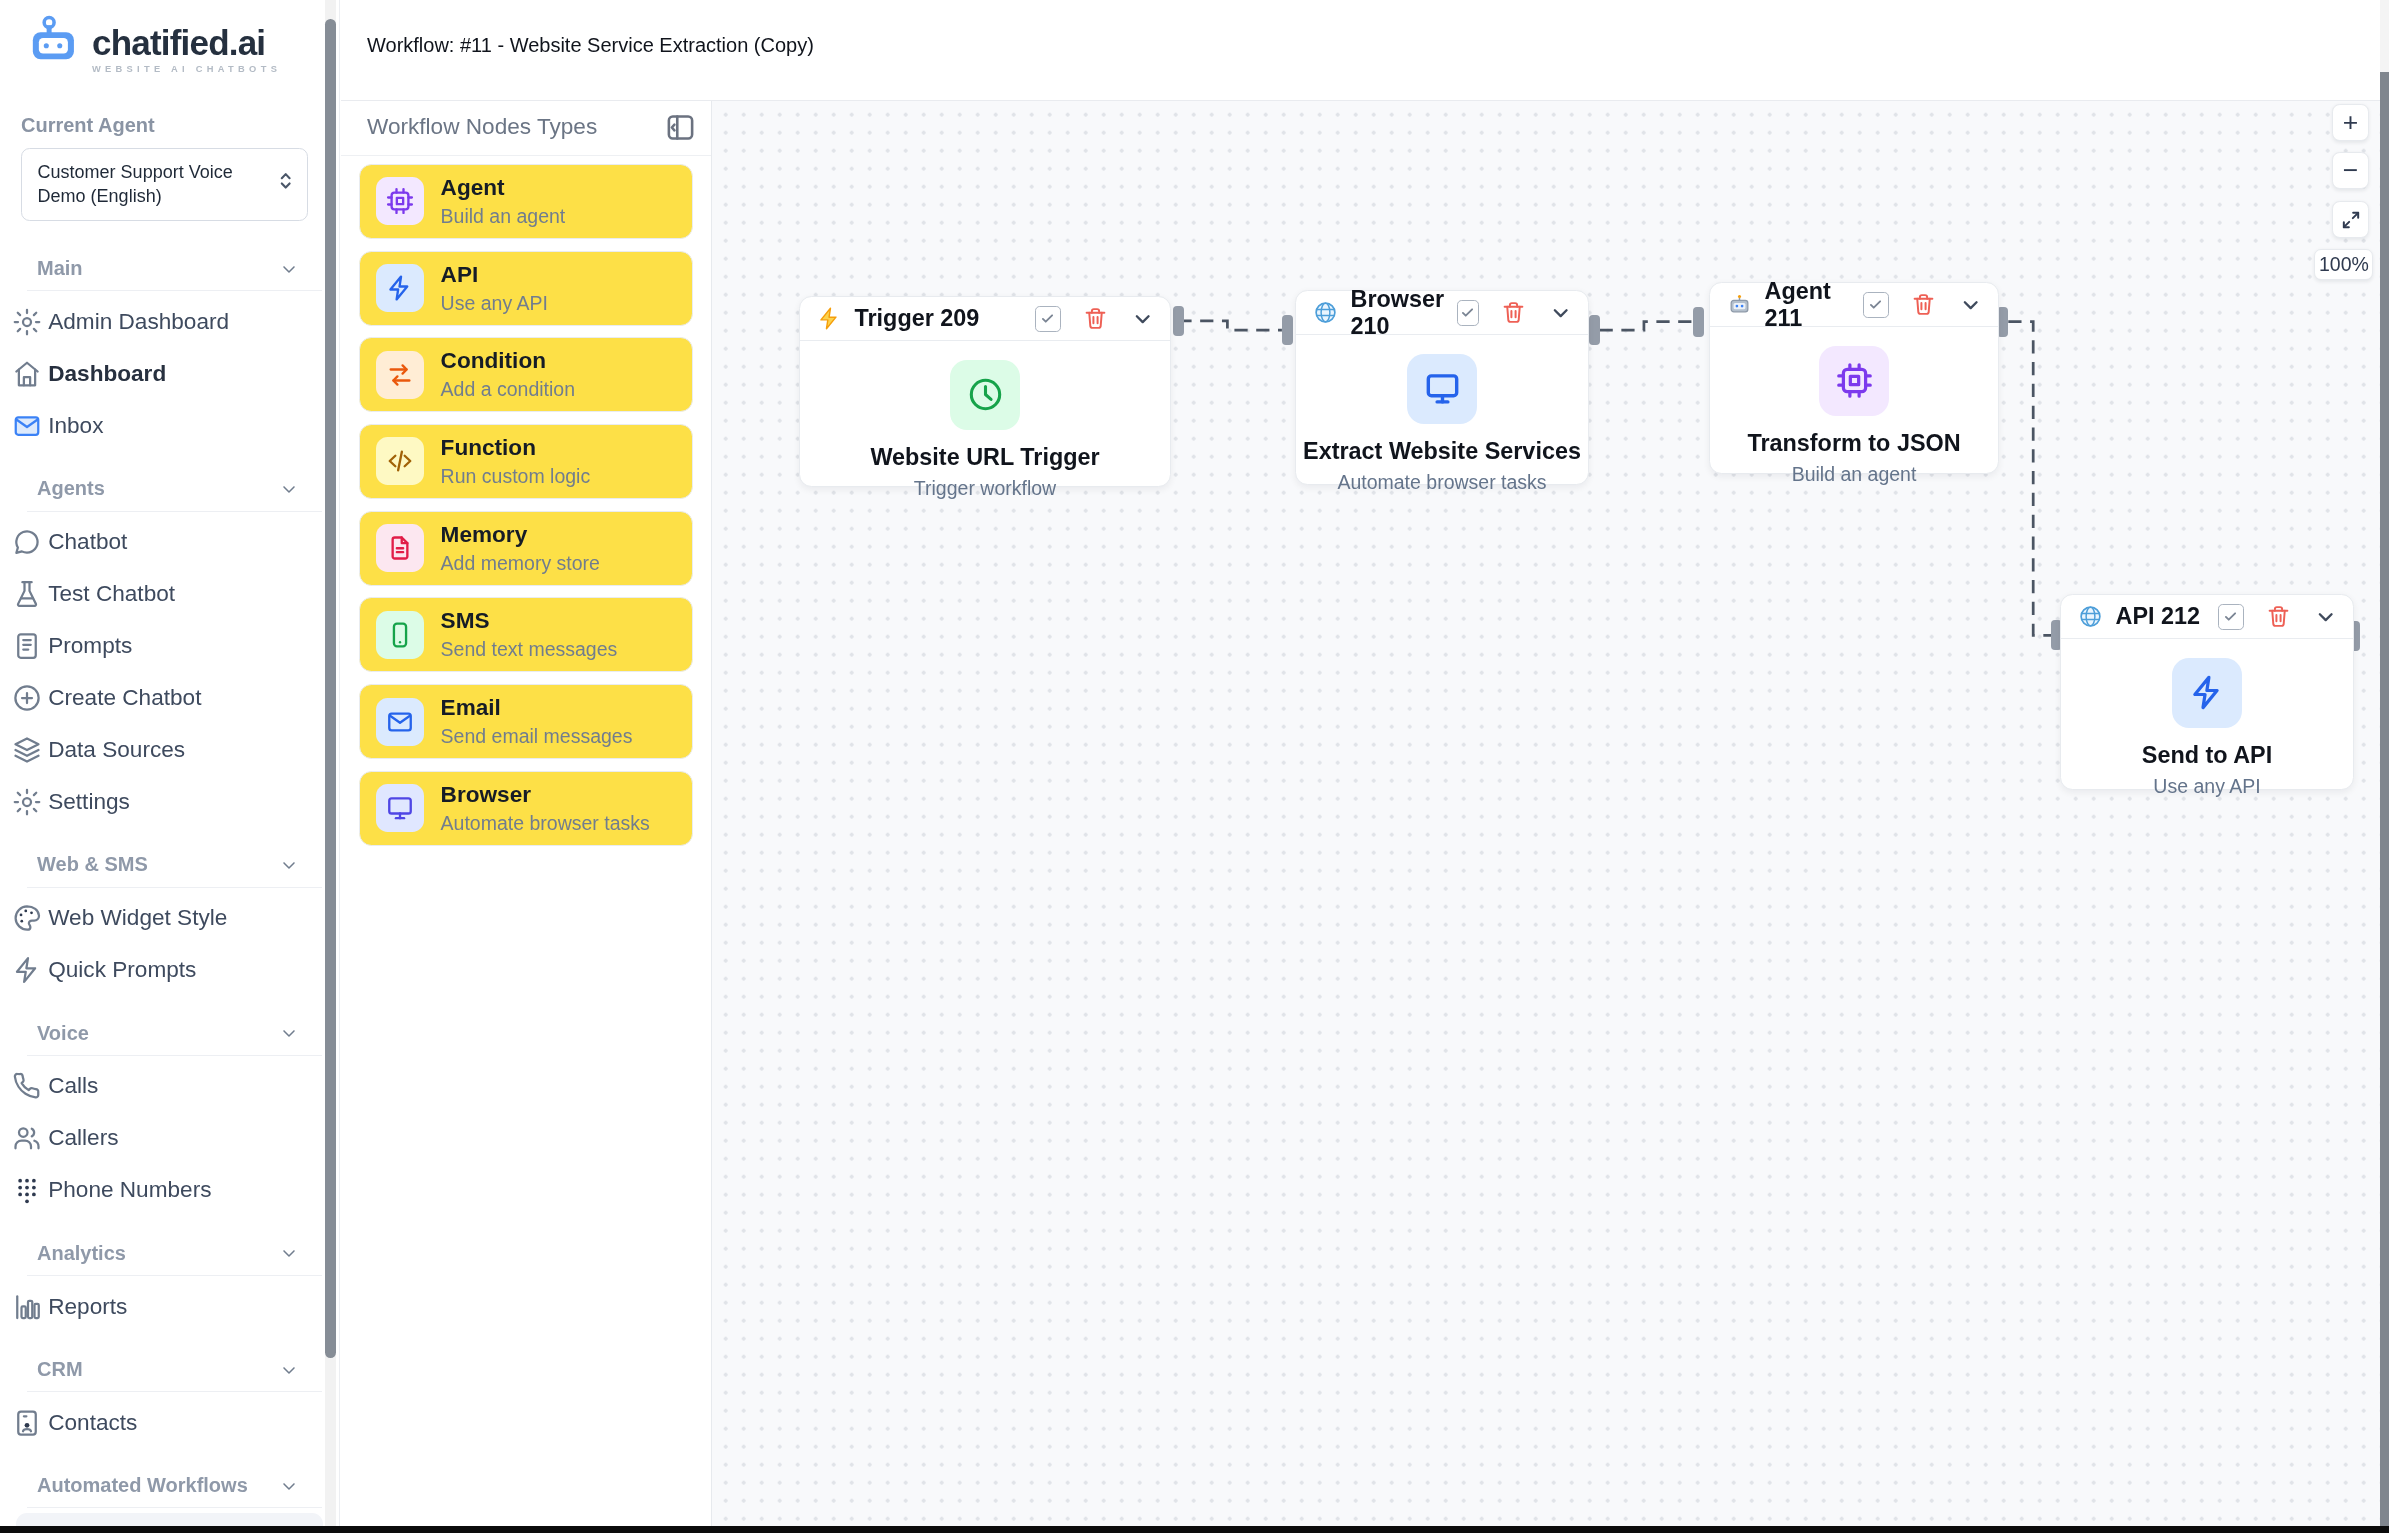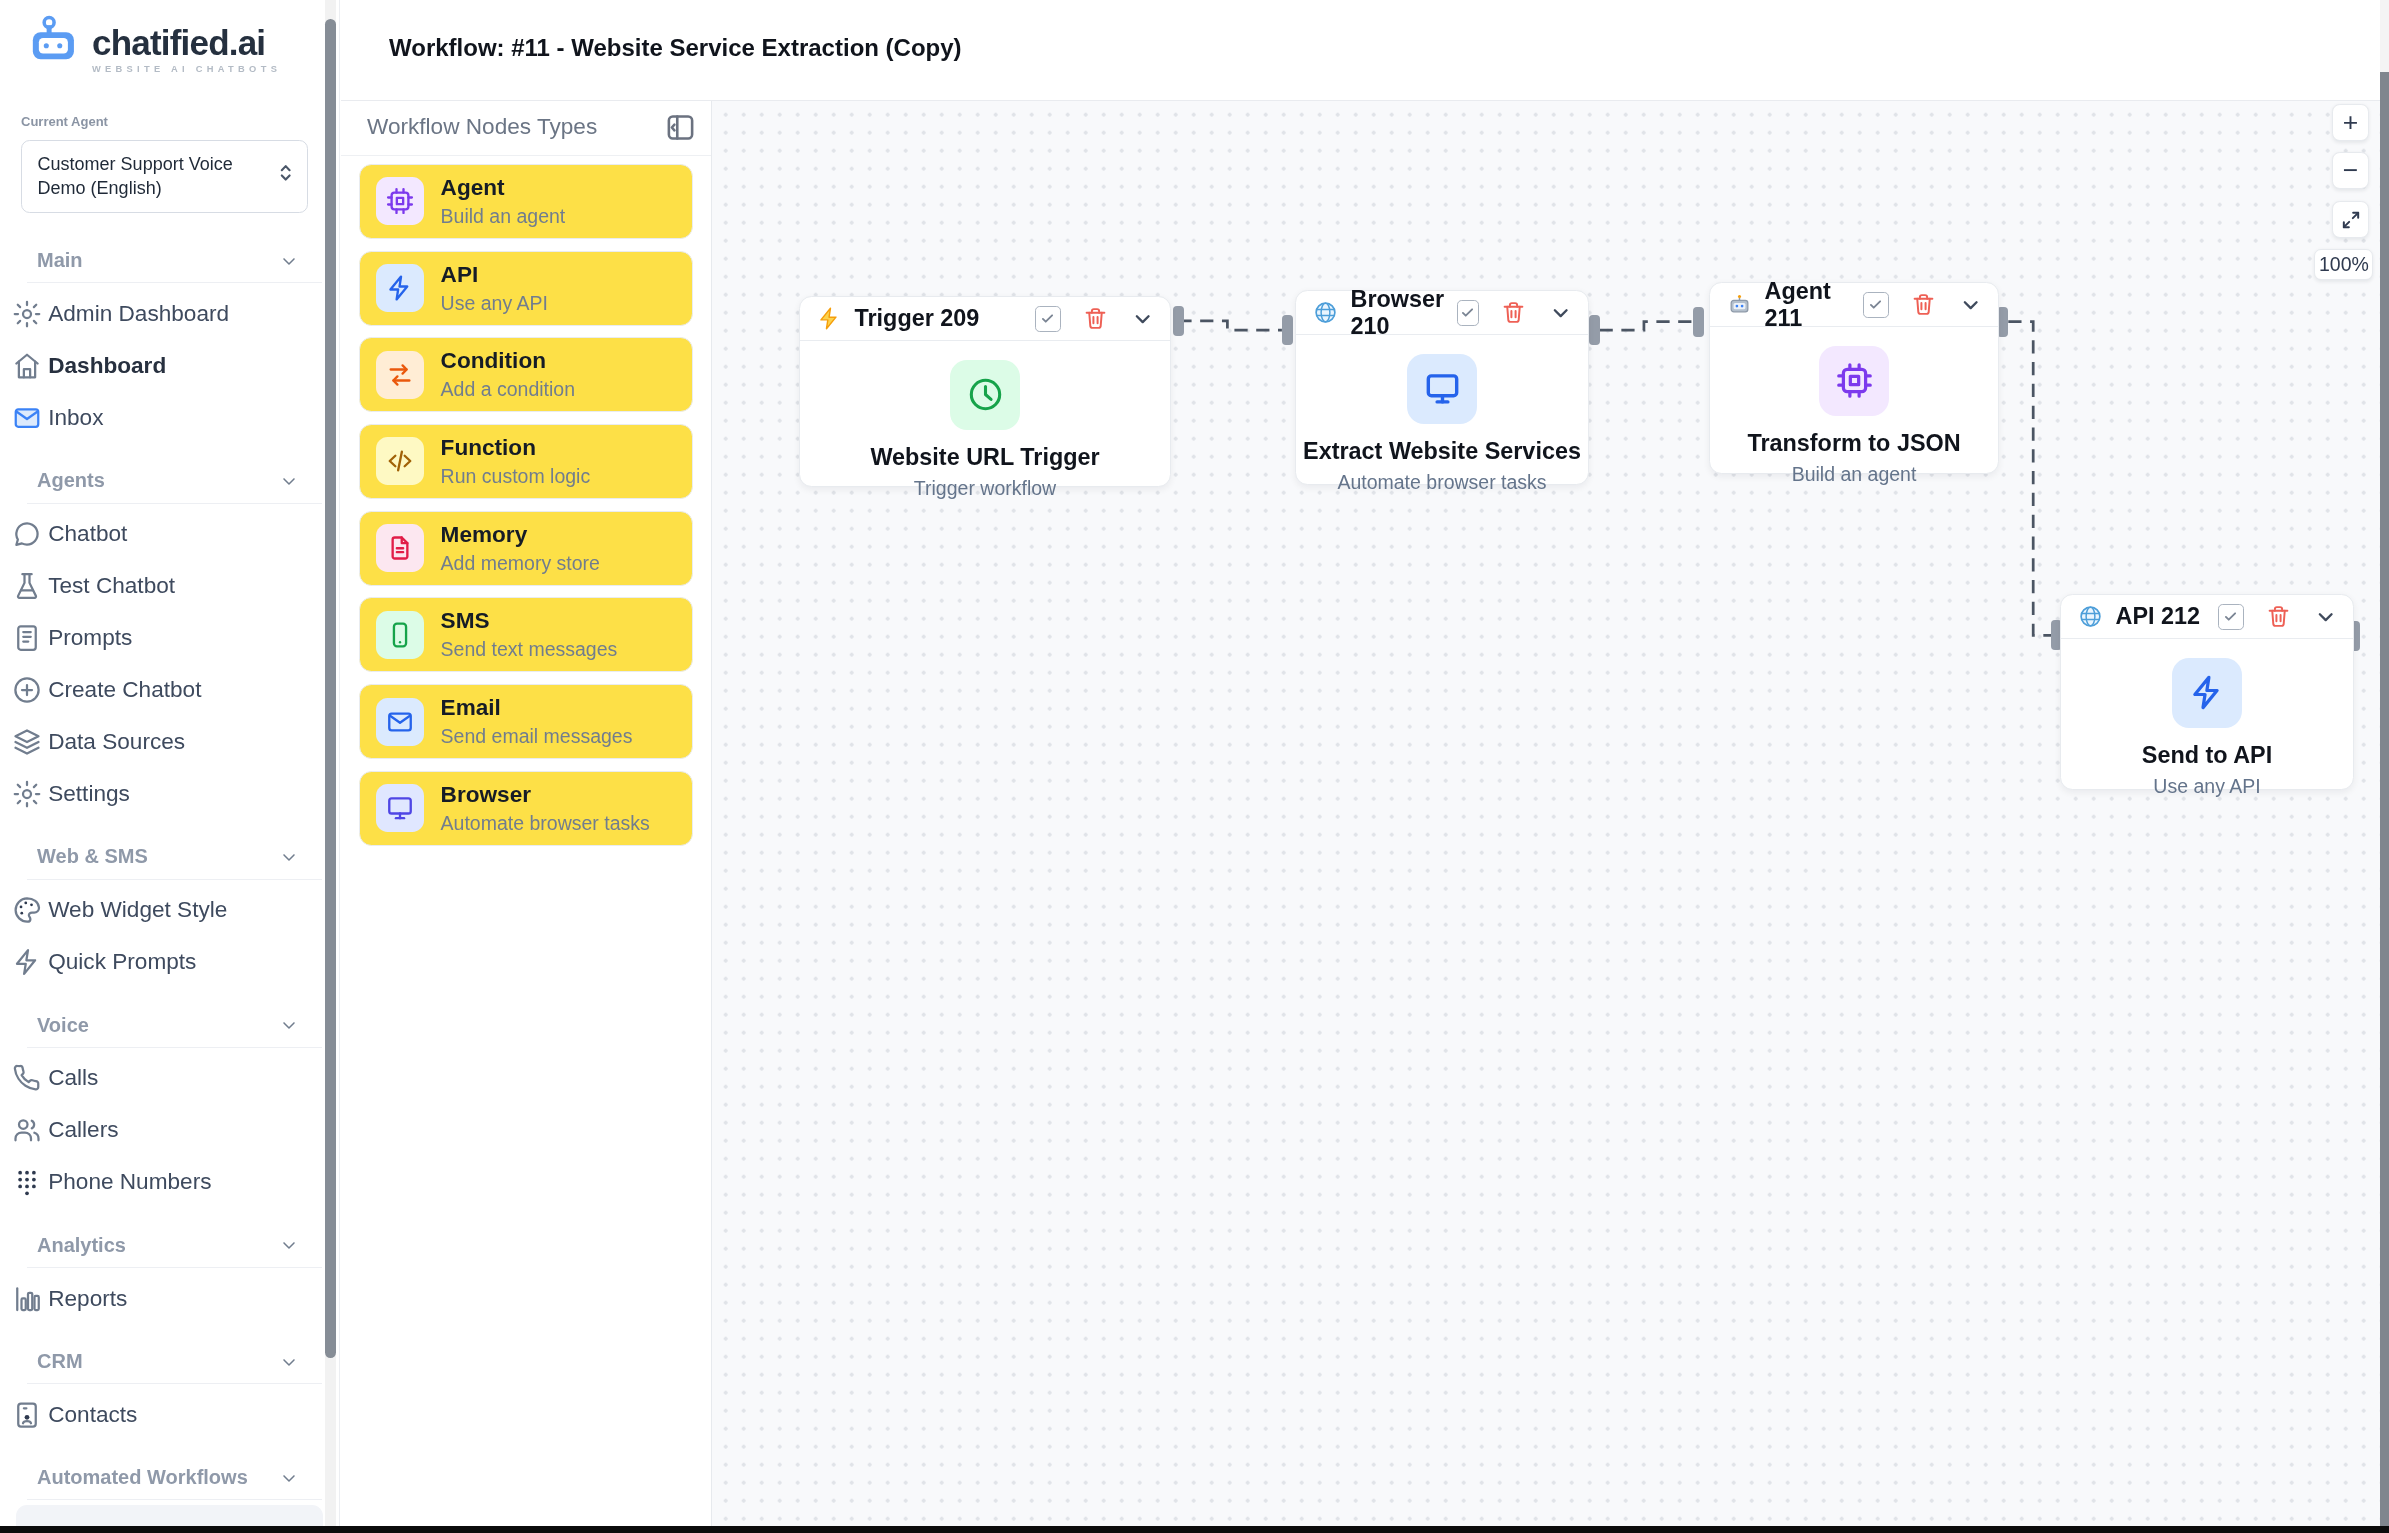--- a/index.html
+++ b/index.html
@@ -5,21 +5,21 @@
   * { margin:0; padding:0; box-sizing:border-box; }
   html,body { width:2389px; height:1534px; overflow:hidden; background:#fff;
     font-family:"Liberation Sans", sans-serif; color:#2f3a4f; }
 
   
   .sidebar { position:absolute; left:0; top:0; width:340px; height:1534px; background:#fff;
     border-right:0.8px solid #eceef2; overflow:hidden; }
   .logo-row { display:flex; align-items:flex-start; gap:11px; margin:14px 0 0 30px; }
   .logo-name { font-size:35px; font-weight:800; color:#25303f; letter-spacing:-0.8px; line-height:1.05; margin-top:11px; }
   .logo-tag { font-size:9.3px; letter-spacing:4.3px; color:#b3bbc5; font-weight:600; margin-top:2.3px; text-align:right; }
-  .cur-agent-label { margin:40px 0 0 21px; font-size:13px; color:#8a94a4; font-weight:600; }
+  .cur-agent-label { margin:40px 0 0 21px; font-size:20px; color:#8a94a4; font-weight:600; }
   .agent-select { position:relative; margin:11px 0 31px 21px; width:287px; min-height:72px;
     border:1.6px solid #d7dce4; border-radius:8.6px; padding:11px 40px 11px 15.6px;
     font-size:18px; color:#1f2937; line-height:1.35; display:flex; align-items:center; }
   .agent-select .updown { position:absolute; right:9.3px; top:50%; transform:translateY(-50%); }
   .section-header { display:flex; align-items:center; justify-content:space-between;
     margin-top:20px; padding:0 40px 0 37px; height:34px; }
   .section-header .sec-label { font-size:20px; font-weight:600; color:#8f99a9; }
   .sec-divider { height:0.8px; background:#edeff3; margin:4.7px 17px 4.7px 27px; }
   .side-item { display:flex; align-items:center; height:52px; padding-left:12px; gap:6.2px; cursor:pointer; }
   .side-item .ilabel { font-size:22.6px; color:#3e4a5e; font-weight:500; }
@@ -27,21 +27,21 @@
   .side-item.selected { background:#f2f4f8; border-radius:11px; margin:3.1px 15.6px; height:54px; padding-left:13.2px; }
   .ic { width:30px; height:30px; flex:0 0 30px; stroke:#717d8e; fill:none;
     stroke-width:1.8; stroke-linecap:round; stroke-linejoin:round; }
   .ic.blue { stroke:#3b82f6; }
   .side-scrollbar { position:absolute; right:3.1px; top:0; width:11px; height:1534px; background:#f2f2f2; }
   .side-scrollbar .thumb { position:absolute; top:18.7px; left:0; width:11px; height:1339px; background:#868d96; border-radius:5.4px; }
 
   
   .main { position:absolute; left:341px; top:0; width:2048px; height:1534px; }
   .topbar { position:absolute; left:0; top:0; width:100%; height:101px; background:#fff; border-bottom:0.8px solid #e9ebef; }
-  .wf-title { position:absolute; left:26px; top:34px; font-size:24px; font-weight:700; color:#10141c;margin-left:22px; }
+  .wf-title { position:absolute; left:26px; top:34px; font-size:20px; font-weight:400; color:#10141c; }
 
   
   .palette { position:absolute; left:0; top:101px; width:371px; bottom:0; background:#fff; border-right:0.8px solid #e7eaee; }
   .palette-head { display:flex; align-items:center; justify-content:space-between; padding:9.3px 14px 0 26px; }
   .palette-title { font-size:22.6px; color:#6b7585; font-weight:500; }
   .collapse-btn { width:34px; height:34px; display:flex; align-items:center; justify-content:center; cursor:pointer; }
   .collapse-btn svg { width:31px; height:31px; stroke:#6b7280; fill:none; stroke-width:2; stroke-linecap:round; stroke-linejoin:round; }
   .palette-divider { height:0.8px; background:#eef0f3; margin-top:11px; }
   .pcards { padding:7.8px 18px 0 18px; display:flex; flex-direction:column; gap:11.7px; }
   .pcard { border:1.2px solid #e9ecf0; border-radius:12.5px; height:75px; display:flex; align-items:center; gap:17px; padding-left:15.6px; cursor:grab; background:#fde047; }

